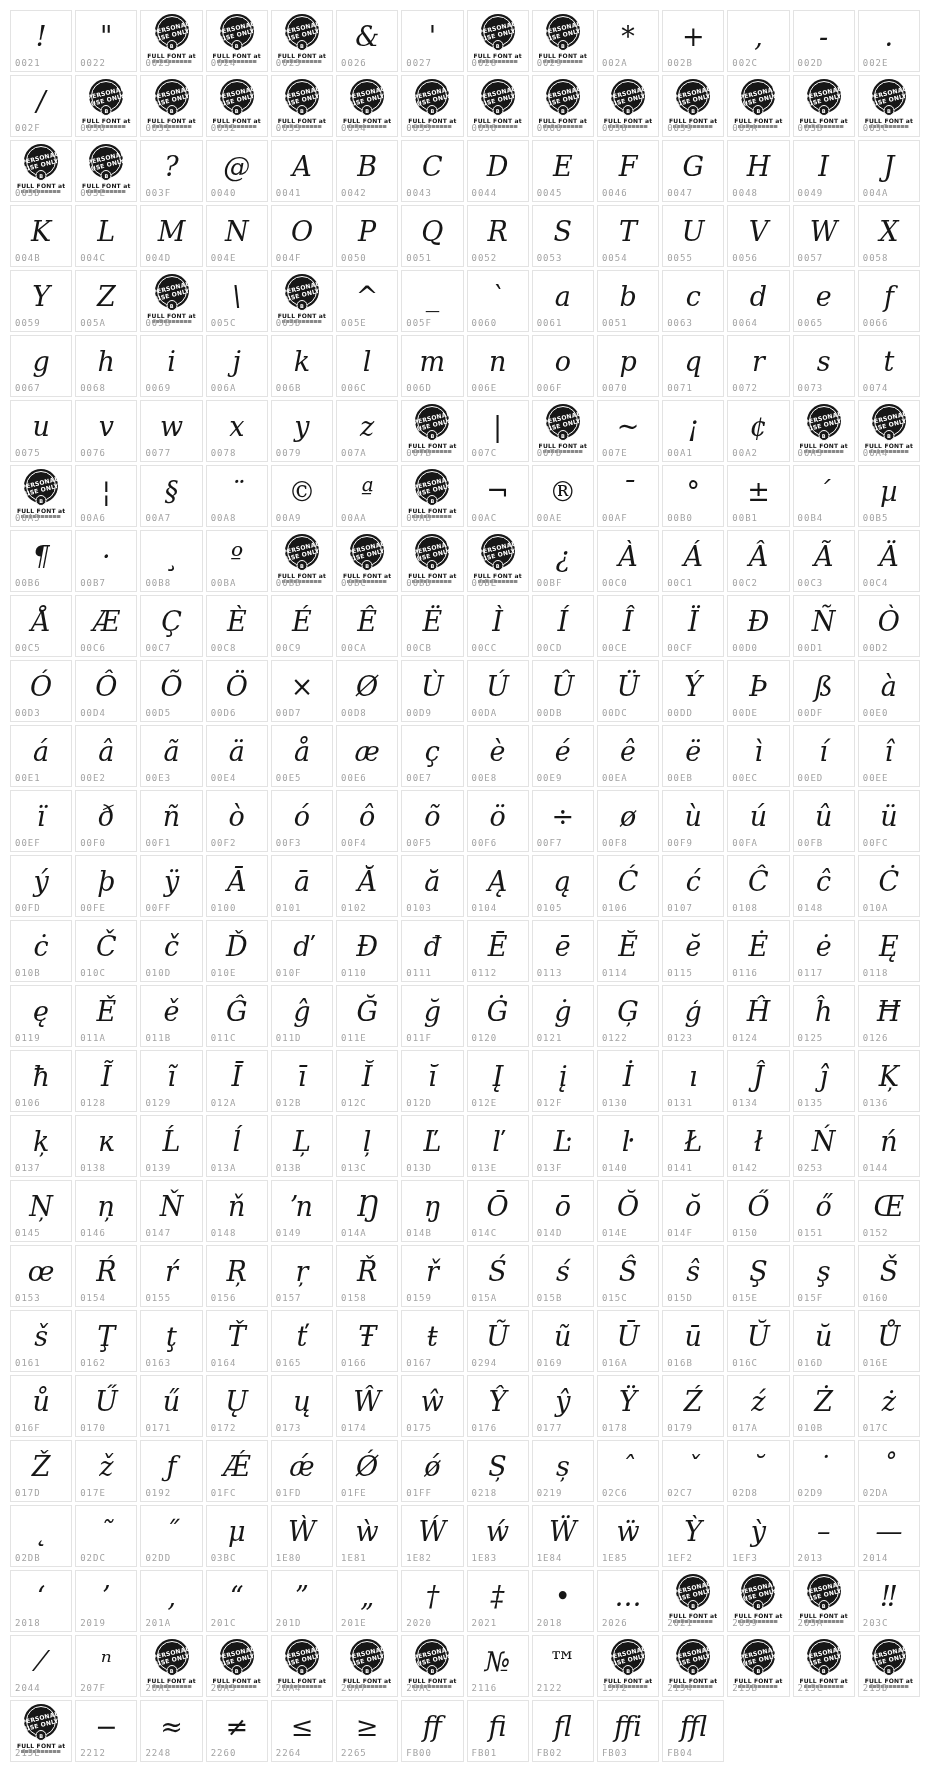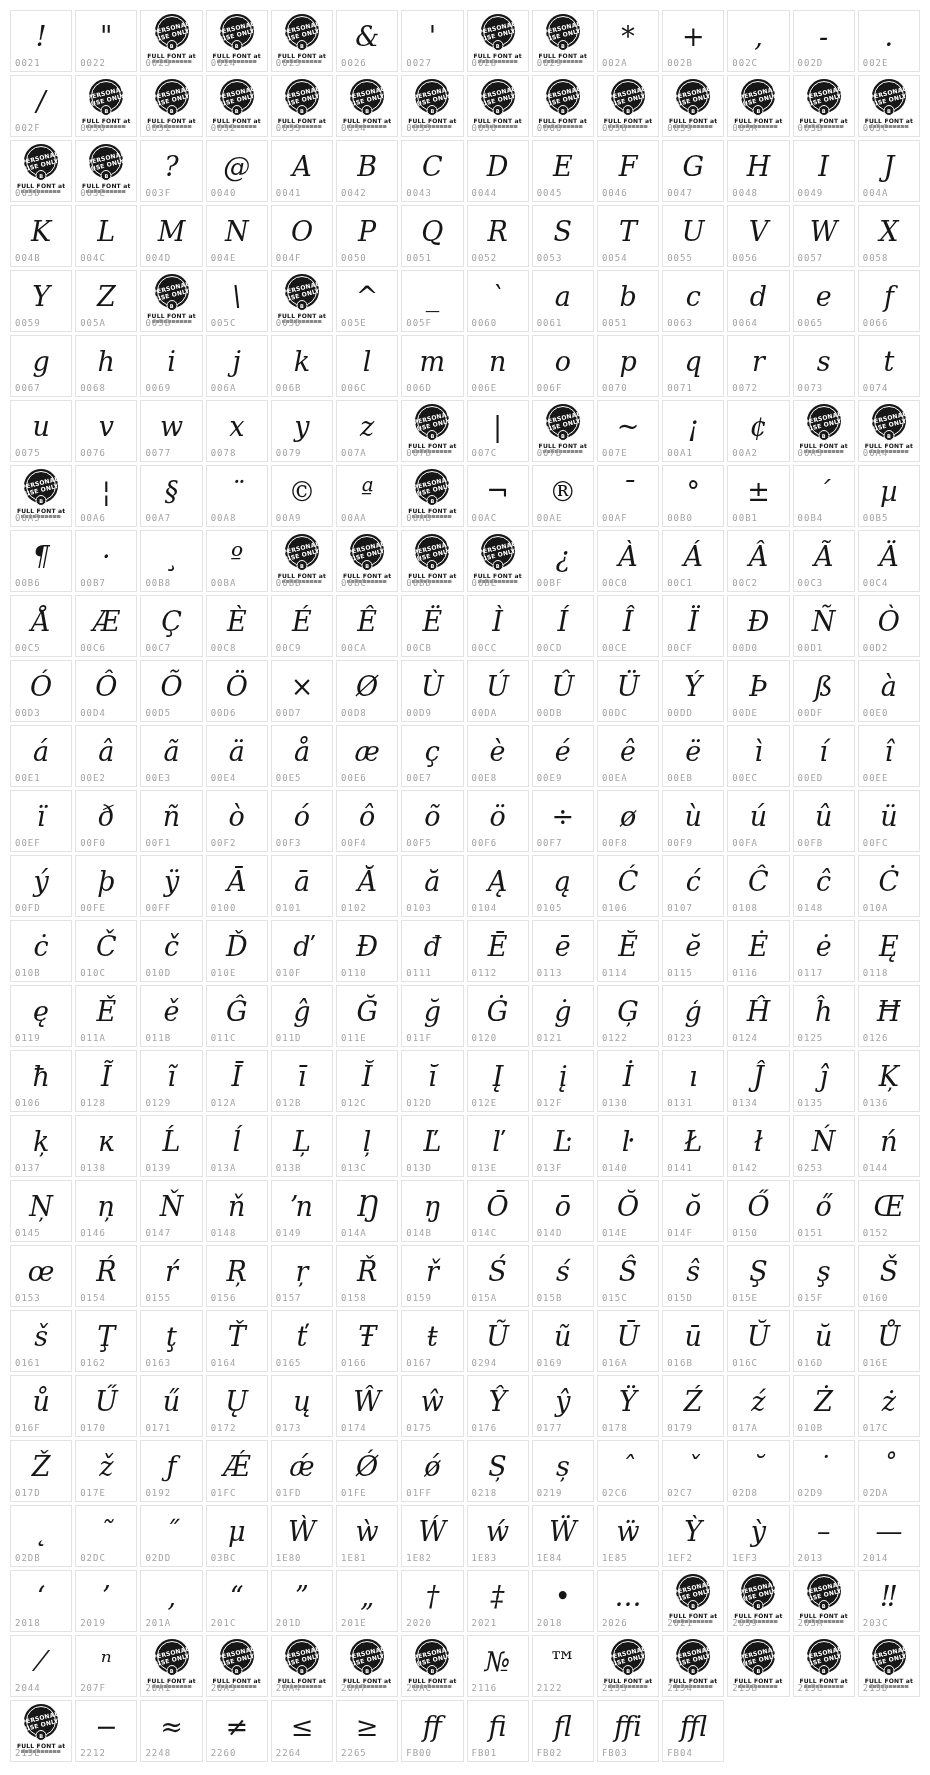--- a/index.html
+++ b/index.html
@@ -1852,21 +1852,21 @@
       <div class="stamp">
         <div class="ring">
           <div class="stamp-text">PERSONAL<br>USE ONLY</div>
         </div>
         <div class="substamp">B</div>
       </div>
       <div class="stamp-footer">
         <div class="ff-label">FULL FONT at</div>
         <div class="scribble"></div>
       </div>
-      <div class="code">2153</div>
+      <div class="code">1572</div>
     </div>
     <div class="cell restricted">
       <div class="stamp">
         <div class="ring">
           <div class="stamp-text">PERSONAL<br>USE ONLY</div>
         </div>
         <div class="substamp">B</div>
       </div>
       <div class="stamp-footer">
         <div class="ff-label">FULL FONT at</div>

